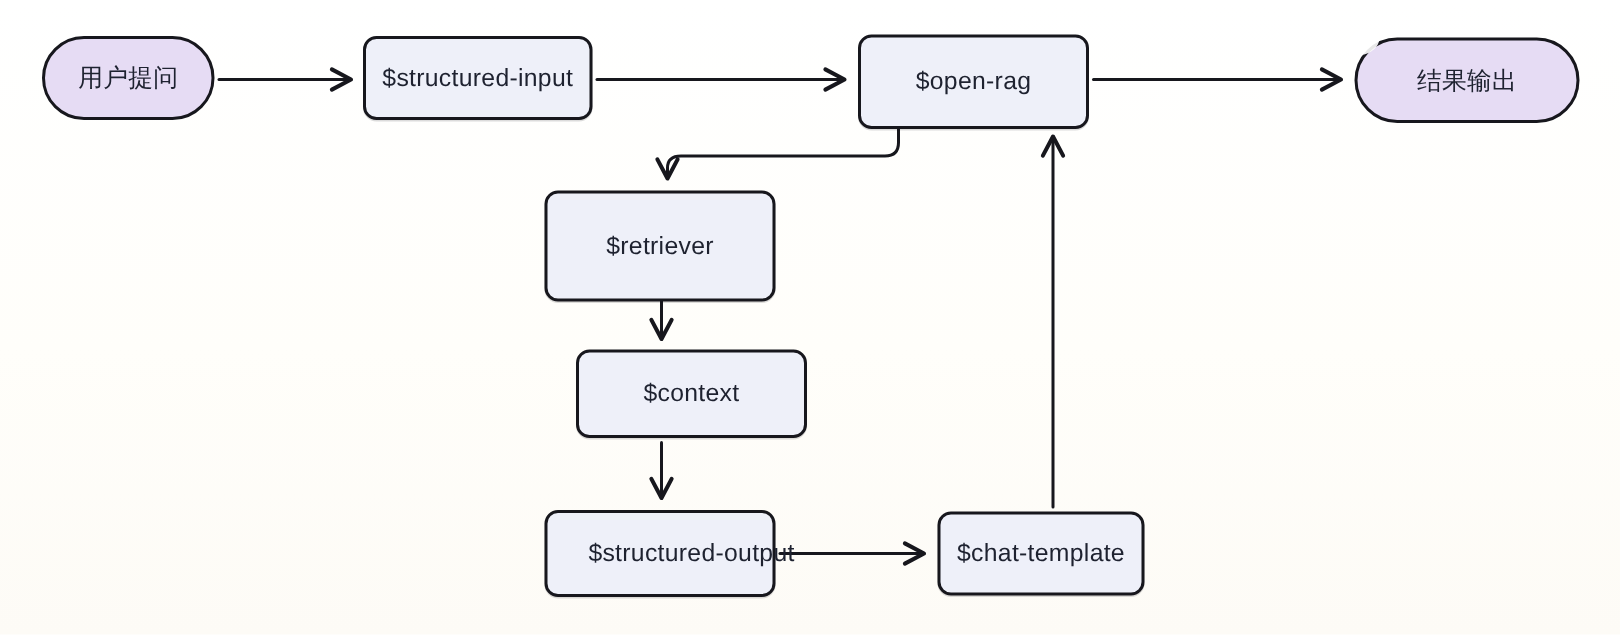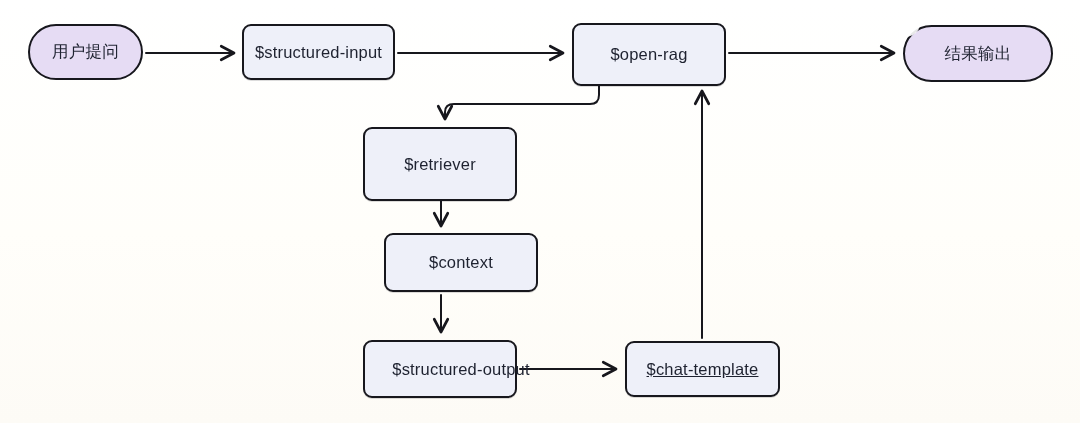--- a/index.html
+++ b/index.html
@@ -47,21 +47,21 @@
     pointer-events: none;
   }
   
   #n-user-question     { left: 28px;  top: 24px;  width: 115px; height: 56px; }
   #n-structured-input  { left: 242px; top: 24px;  width: 153px; height: 56px; align-items: center; }
   #n-open-rag          { left: 572px; top: 23px;  width: 154px; height: 63px; }
   #n-result-output     { left: 903px; top: 25px;  width: 150px; height: 57px; }
   #n-retriever         { left: 363px; top: 127px; width: 154px; height: 74px; }
   #n-context           { left: 364px; top: 233px; width: 154px; height: 59px; margin-left: 20px; }
   #n-structured-output { left: 363px; top: 340px; width: 154px; height: 58px; padding-left: 42px; }
-  #n-chat-template     { left: 625px; top: 341px; width: 155px; height: 56px; text-decoration: underline; }
+  #n-chat-template     { left: 625px; top: 341px; width: 138px; height: 56px; }
   
   .artifact {
     position: absolute;
     left: 898px; top: 20px;
     width: 22px; height: 16px;
     background: #ffffff;
     border-radius: 50%;
     transform: rotate(-25deg);
     opacity: 0.9;
   }

